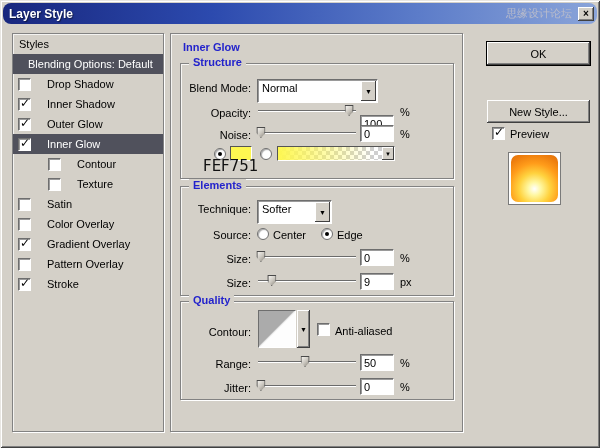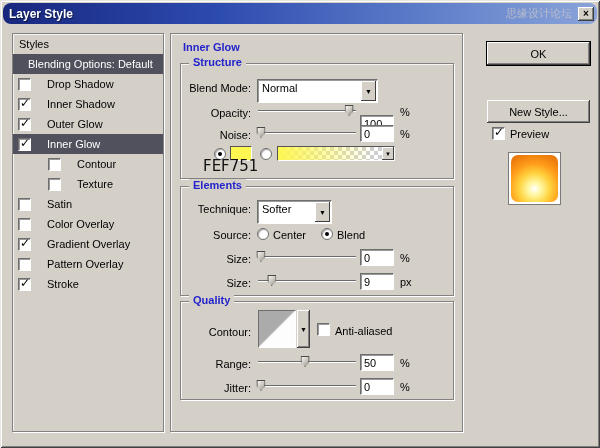--- a/index.html
+++ b/index.html
@@ -182,21 +182,21 @@
       <span class="label-right" style="left:0;top:16px;">Technique:</span>
       <div class="combo" style="left:76px;top:13px;width:75px;">
         <span class="combo-value">Softer</span>
         <span class="combo-arrow">▼</span>
       </div>
 
       <span class="label-right" style="left:0;top:42px;">Source:</span>
       <span class="radio" style="left:76px;top:41px;"></span>
       <span class="plain-label" style="left:92px;top:42px;">Center</span>
       <span class="radio checked" style="left:140px;top:41px;"></span>
-      <span class="plain-label" style="left:156px;top:42px;">Blend</span>
+      <span class="plain-label" style="left:156px;top:42px;">Edge</span>
 
       <span class="label-right" style="left:0;top:66px;">Size:</span>
       <div class="slider" style="left:77px;top:64px;">
         <span class="track"></span>
         <span class="thumb" style="left: 3%;"></span>
       </div>
       <input class="valuebox" style="left: 179px; top: 62px;" value="0">
       <span class="plain-label" style="left:219px;top:65px;">%</span>
 
       <span class="label-right" style="left:0;top:90px;">Size:</span>

